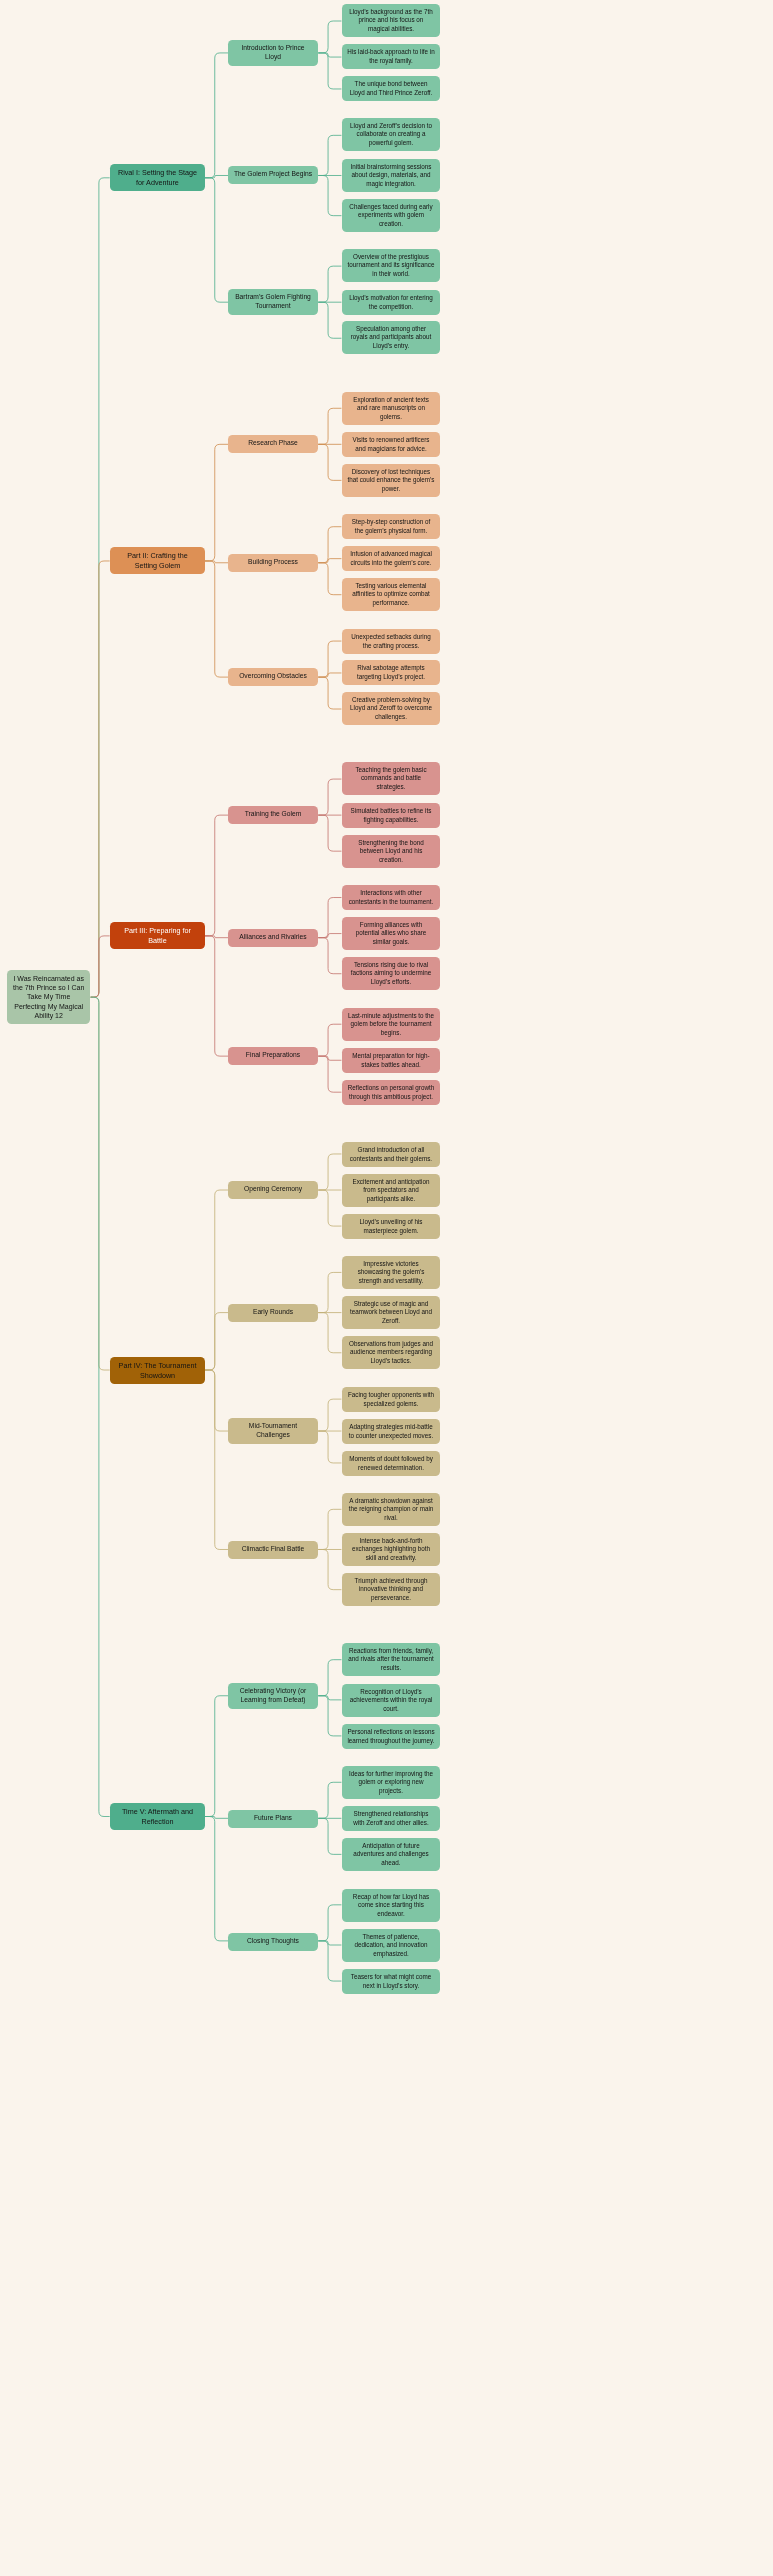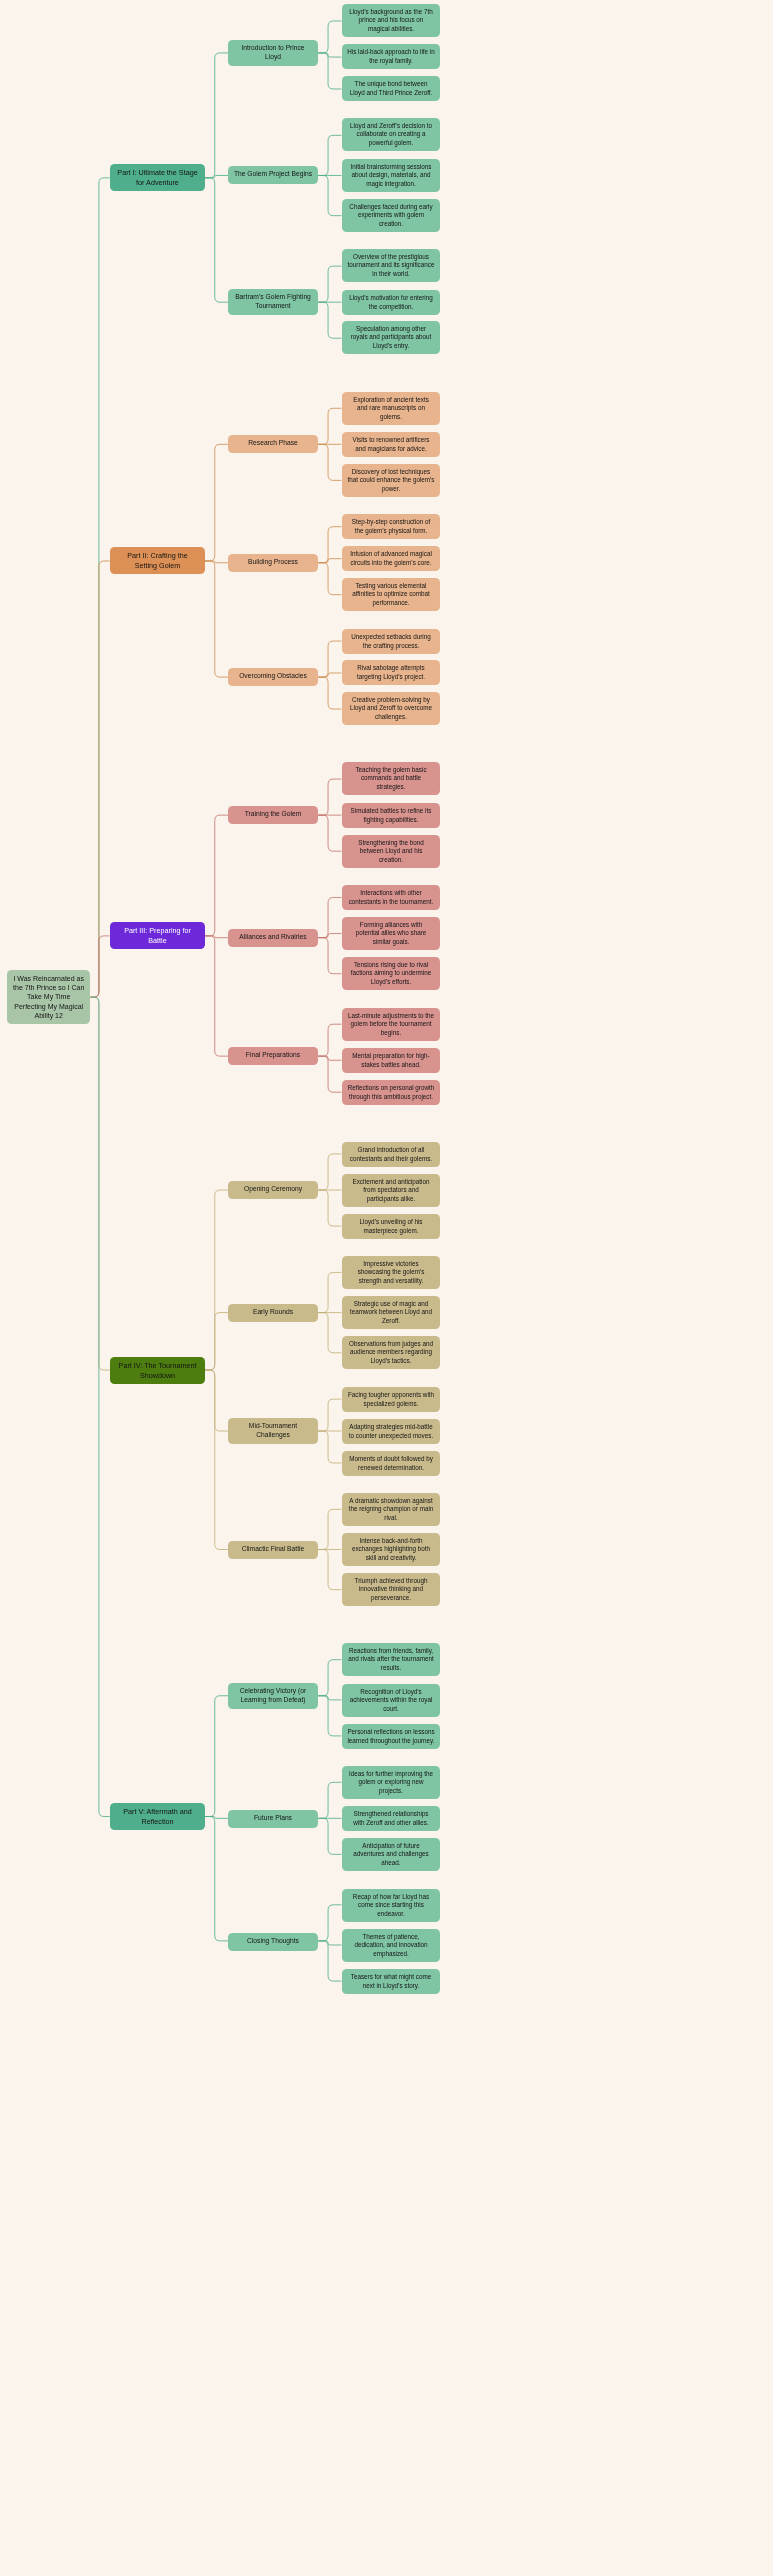--- a/index.html
+++ b/index.html
@@ -50,24 +50,24 @@
   .node.lvl3 {
     font-size: 6.3px;
   }
   
   .c-green-dark  { background: #4fae8c; }
   .c-green-mid   { background: #7fc5a4; }
   .c-green-leaf  { background: #7fc5a4; }
   .c-orange-dark { background: #dd9055; }
   .c-orange-mid  { background: #e8b48d; }
   .c-orange-leaf { background: #e8b48d; }
-  .c-red-dark    { background: #6d28d9; color:#ffffff; }
+  .c-red-dark    { background: #c2410c; color:#ffffff; }
   .c-red-mid     { background: #d8938f; }
   .c-red-leaf    { background: #d8938f; }
-  .c-khaki-dark  { background: #4d7c0f; }
+  .c-khaki-dark  { background: #a16207; }
   .c-khaki-mid   { background: #c9ba8c; }
   .c-khaki-leaf  { background: #c9ba8c; }
 </style>
 </head>
 <body>
 
 <div id="mindmap-root">
   <svg id="edges" viewBox="0 0 1501 6117" width="773" height="3151">
       <path d="M 618 102 L 627 102 Q 637 102 637 92 L 637 50 Q 637 40 647 40 L 663 40" fill="none" stroke="#4fae8c" stroke-width="1.6"></path>
       <path d="M 618 102 L 633 102 Q 637 102 637 106 L 637 106 Q 637 110 641 110 L 663 110" fill="none" stroke="#4fae8c" stroke-width="1.6"></path>
@@ -145,21 +145,21 @@
       <div class="node lvl3 c-green-leaf" style="left: 342px; top: 76px; width: 98px; min-height: 25px;">The unique bond between Lloyd and Third Prince Zeroff.</div>
       <div class="node lvl2 c-green-mid" style="left: 228px; top: 40px; width: 90px; min-height: 26px;">Introduction to Prince Lloyd</div>
       <div class="node lvl3 c-green-leaf" style="left: 342px; top: 118px; width: 98px; min-height: 33px;">Lloyd and Zeroff’s decision to collaborate on creating a powerful golem.</div>
       <div class="node lvl3 c-green-leaf" style="left: 342px; top: 159px; width: 98px; min-height: 33px;">Initial brainstorming sessions about design, materials, and magic integration.</div>
       <div class="node lvl3 c-green-leaf" style="left: 342px; top: 199px; width: 98px; min-height: 33px;">Challenges faced during early experiments with golem creation.</div>
       <div class="node lvl2 c-green-mid" style="left: 228px; top: 166px; width: 90px; min-height: 17.5px;">The Golem Project Begins</div>
       <div class="node lvl3 c-green-leaf" style="left: 342px; top: 249px; width: 98px; min-height: 33px;">Overview of the prestigious tournament and its significance in their world.</div>
       <div class="node lvl3 c-green-leaf" style="left: 342px; top: 290px; width: 98px; min-height: 25px;">Lloyd’s motivation for entering the competition.</div>
       <div class="node lvl3 c-green-leaf" style="left: 342px; top: 321px; width: 98px; min-height: 33px;">Speculation among other royals and participants about Lloyd’s entry.</div>
       <div class="node lvl2 c-green-mid" style="left: 228px; top: 289px; width: 90px; min-height: 26px;">Bartram’s Golem Fighting Tournament</div>
-      <div class="node lvl1 c-green-dark" style="left: 110px; top: 164px; width: 95px; min-height: 27px;">Part I: Ultimate the Stage for Adventure</div>
+      <div class="node lvl1 c-green-dark" style="left: 110px; top: 164px; width: 95px; min-height: 27px;">Rival I: Setting the Stage for Adventure</div>
       <div class="node lvl3 c-orange-leaf" style="left: 342px; top: 392px; width: 98px; min-height: 33px;">Exploration of ancient texts and rare manuscripts on golems.</div>
       <div class="node lvl3 c-orange-leaf" style="left: 342px; top: 432px; width: 98px; min-height: 25px;">Visits to renowned artificers and magicians for advice.</div>
       <div class="node lvl3 c-orange-leaf" style="left: 342px; top: 464px; width: 98px; min-height: 33px;">Discovery of lost techniques that could enhance the golem’s power.</div>
       <div class="node lvl2 c-orange-mid" style="left: 228px; top: 435px; width: 90px; min-height: 17.5px;">Research Phase</div>
       <div class="node lvl3 c-orange-leaf" style="left: 342px; top: 514px; width: 98px; min-height: 25px;">Step-by-step construction of the golem’s physical form.</div>
       <div class="node lvl3 c-orange-leaf" style="left: 342px; top: 546px; width: 98px; min-height: 25px;">Infusion of advanced magical circuits into the golem’s core.</div>
       <div class="node lvl3 c-orange-leaf" style="left: 342px; top: 578px; width: 98px; min-height: 33px;">Testing various elemental affinities to optimize combat performance.</div>
       <div class="node lvl2 c-orange-mid" style="left: 228px; top: 554px; width: 90px; min-height: 17.5px;">Building Process</div>
       <div class="node lvl3 c-orange-leaf" style="left: 342px; top: 629px; width: 98px; min-height: 25px;">Unexpected setbacks during the crafting process.</div>
       <div class="node lvl3 c-orange-leaf" style="left: 342px; top: 660px; width: 98px; min-height: 25px;">Rival sabotage attempts targeting Lloyd’s project.</div>
@@ -201,17 +201,17 @@
       <div class="node lvl3 c-green-leaf" style="left: 342px; top: 1724px; width: 98px; min-height: 25px;">Personal reflections on lessons learned throughout the journey.</div>
       <div class="node lvl2 c-green-mid" style="left: 228px; top: 1683px; width: 90px; min-height: 26px;">Celebrating Victory (or Learning from Defeat)</div>
       <div class="node lvl3 c-green-leaf" style="left: 342px; top: 1766px; width: 98px; min-height: 33px;">Ideas for further improving the golem or exploring new projects.</div>
       <div class="node lvl3 c-green-leaf" style="left: 342px; top: 1806px; width: 98px; min-height: 25px;">Strengthened relationships with Zeroff and other allies.</div>
       <div class="node lvl3 c-green-leaf" style="left: 342px; top: 1838px; width: 98px; min-height: 33px;">Anticipation of future adventures and challenges ahead.</div>
       <div class="node lvl2 c-green-mid" style="left: 228px; top: 1810px; width: 90px; min-height: 17.5px;">Future Plans</div>
       <div class="node lvl3 c-green-leaf" style="left: 342px; top: 1889px; width: 98px; min-height: 33px;">Recap of how far Lloyd has come since starting this endeavor.</div>
       <div class="node lvl3 c-green-leaf" style="left: 342px; top: 1929px; width: 98px; min-height: 33px;">Themes of patience, dedication, and innovation emphasized.</div>
       <div class="node lvl3 c-green-leaf" style="left: 342px; top: 1969px; width: 98px; min-height: 25px;">Teasers for what might come next in Lloyd’s story.</div>
       <div class="node lvl2 c-green-mid" style="left: 228px; top: 1933px; width: 90px; min-height: 17.5px;">Closing Thoughts</div>
-      <div class="node lvl1 c-green-dark" style="left: 110px; top: 1803px; width: 95px; min-height: 27px;">Part V: Aftermath and Reflection</div>
+      <div class="node lvl1 c-green-dark" style="left: 110px; top: 1803px; width: 95px; min-height: 27px;">Time V: Aftermath and Reflection</div>
       <div class="node root " style="left: 7.2px; top: 970px; width: 83px; min-height: 54px;">I Was Reincarnated as the 7th Prince so I Can Take My Time Perfecting My Magical Ability 12</div>
     </div>
 </div>
 
 
 </body></html>

